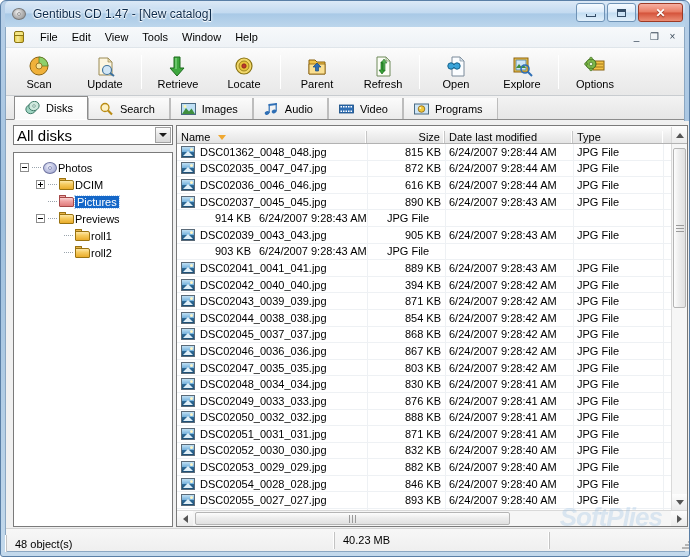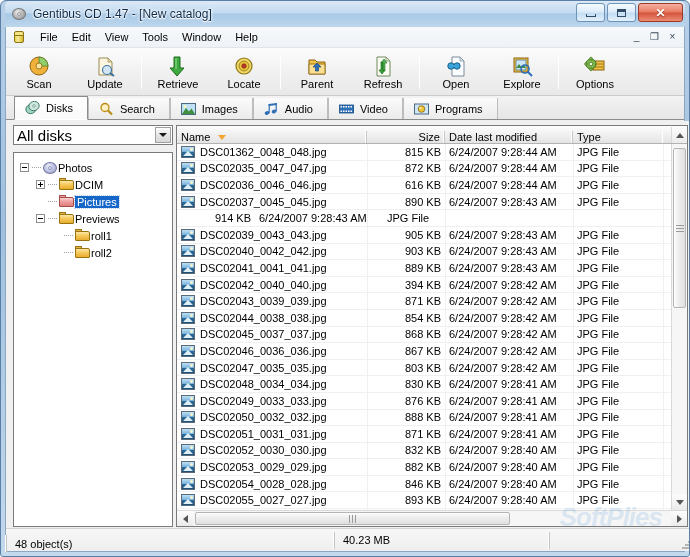--- a/index.html
+++ b/index.html
@@ -888,24 +888,20 @@
                 <div class="row">
                   <div class="cell" style="width: 190px;">
                     <span class="imgicon"></span>
                     <span>DSC02039_0043_043.jpg</span>
                   </div>
                   <div class="cell num" style="width: 78px;">905 KB</div>
                   <div class="cell" style="width: 128px;">6/24/2007 9:28:43 AM</div>
                   <div class="cell" style="width: 90px;">JPG File</div>
                 </div>
                 <div class="row">
-                  <div class="cell" style="width: 190px;">
-                    <span class="imgicon"></span>
-                    <span>DSC02040_0042_042.jpg</span>
-                  </div>
                   <div class="cell num" style="width: 78px;">903 KB</div>
                   <div class="cell" style="width: 128px;">6/24/2007 9:28:43 AM</div>
                   <div class="cell" style="width: 90px;">JPG File</div>
                 </div>
                 <div class="row">
                   <div class="cell" style="width: 190px; text-align: right;">
                     <span class="imgicon"></span>
                     <span>DSC02041_0041_041.jpg</span>
                   </div>
                   <div class="cell num" style="width: 78px;">889 KB</div>

